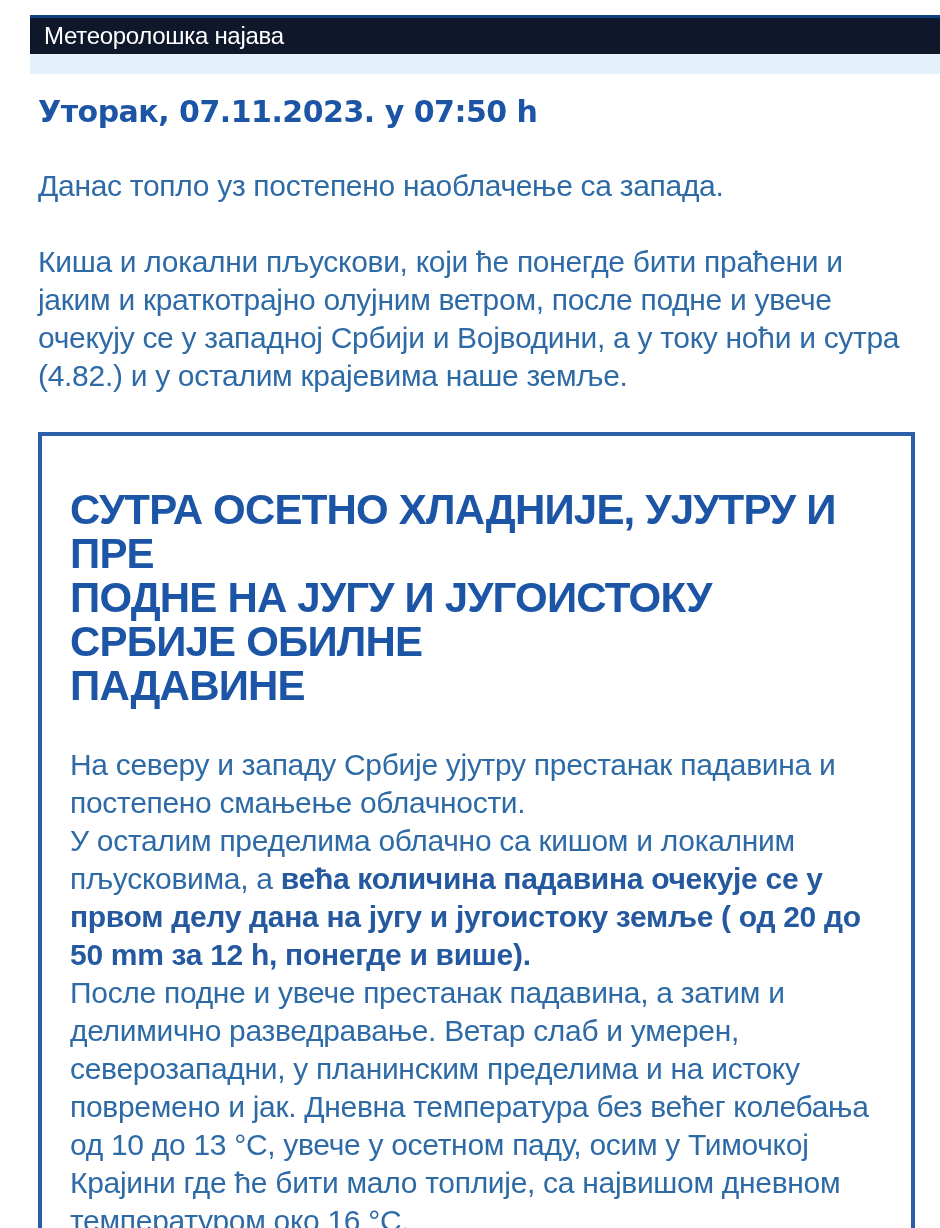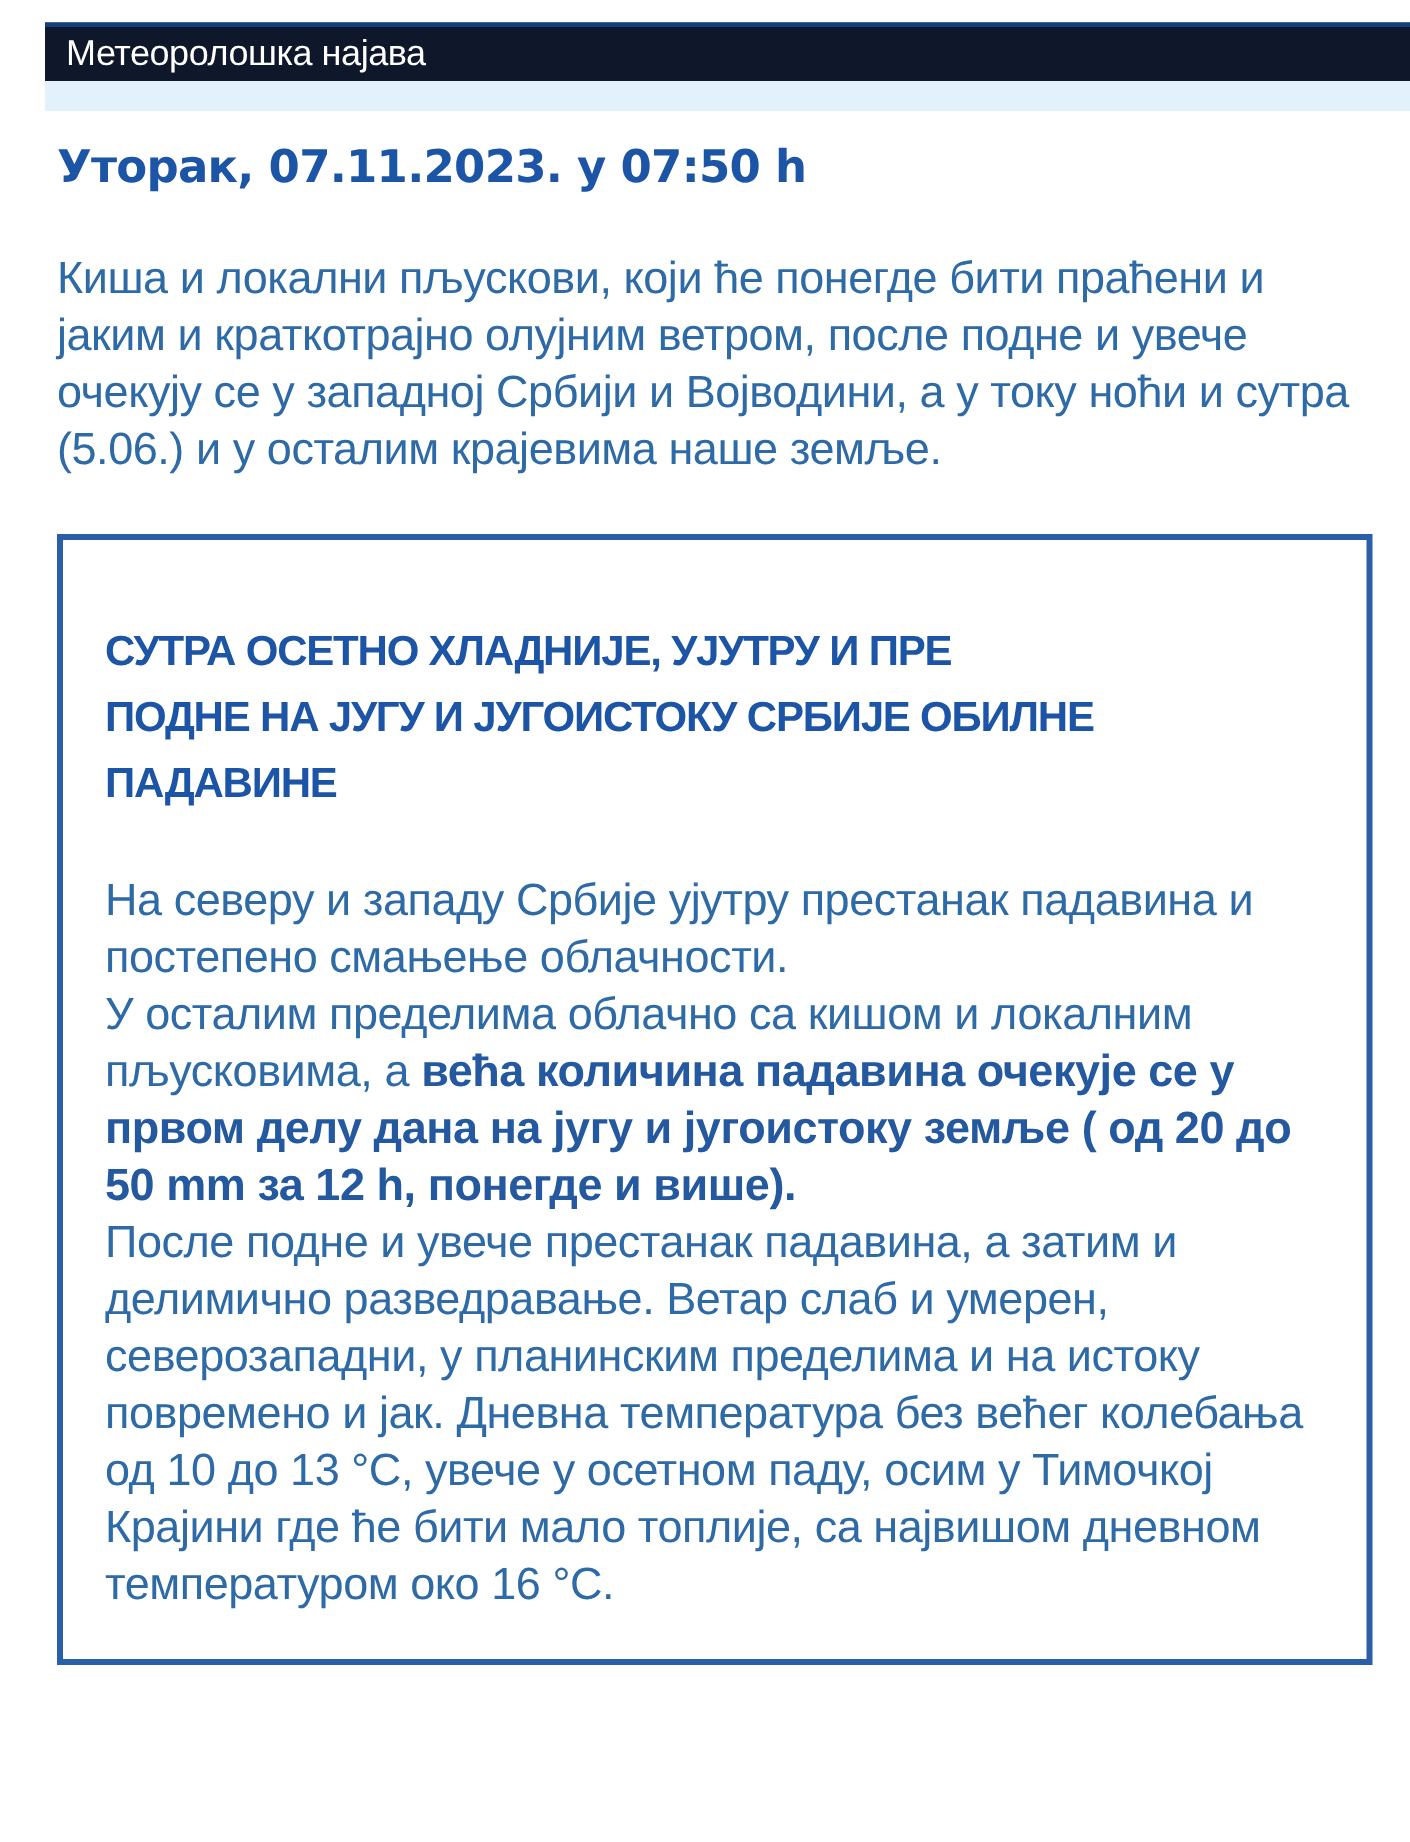--- a/index.html
+++ b/index.html
@@ -49,21 +49,21 @@
     margin: 38px 0 0 0;
     letter-spacing: -0.3px;
   }
   .warning-box {
     border: 4px solid #2b5ea9;
     margin-top: 37px;
     padding: 28px 30px 30px 28px;
     box-sizing: border-box;
   }
   .warning-heading {
-    font-size: 28px;
+    font-size: 42px;
     line-height: 44px;
     font-weight: bold;
     color: #1d55a6;
     margin: 24px 0 0 0;
     white-space: pre-wrap;
     letter-spacing: -0.8px;
   }
   .warning-body {
     white-space: pre-wrap;
   }
@@ -79,22 +79,23 @@
 
   <div class="header-bar">
     <span>Метеоролошка најава</span>
   </div>
   <div class="header-strip"></div>
 
   <main class="content">
 
     <h1 class="date-heading">Уторак, 07.11.2023. у 07:50 h</h1>
 
+    <p class="body-text">Данас топло уз постепено наоблачење са запада.</p>
 
-    <p class="body-text">Киша и локални пљускови, који ће понегде бити праћени и јаким и краткотрајно олујним ветром, после подне и увече очекују се у западној Србији и Војводини, а у току ноћи и сутра (5.06.) и у осталим крајевима наше земље.</p>
+    <p class="body-text">Киша и локални пљускови, који ће понегде бити праћени и јаким и краткотрајно олујним ветром, после подне и увече очекују се у западној Србији и Војводини, а у току ноћи и сутра (4.82.) и у осталим крајевима наше земље.</p>
 
     <section class="warning-box">
 
       <h2 class="warning-heading">СУТРА ОСЕТНО ХЛАДНИЈЕ, УЈУТРУ И ПРЕ
 ПОДНЕ НА ЈУГУ И ЈУГОИСТОКУ СРБИЈЕ ОБИЛНЕ
 ПАДАВИНЕ</h2>
 
       <p class="body-text warning-body"><span>На северу и западу Србије ујутру престанак падавина и постепено смањење облачности.
 У осталим пределима облачно са кишом и локалним пљусковима, а </span><strong>већа количина падавина очекује се у првом делу дана на југу и југоистоку земље ( од 20 до 50 mm за 12 h, понегде и више).</strong><span>
 После подне и увече престанак падавина, а затим и делимично разведравање. Ветар слаб и умерен, северозападни, у планинским пределима и на истоку повремено и јак. Дневна температура без већег колебања од 10 до 13 °C, увече у осетном паду, осим у Тимочкој Крајини где ће бити мало топлије, са највишом дневном температуром око 16 °C.</span></p>

